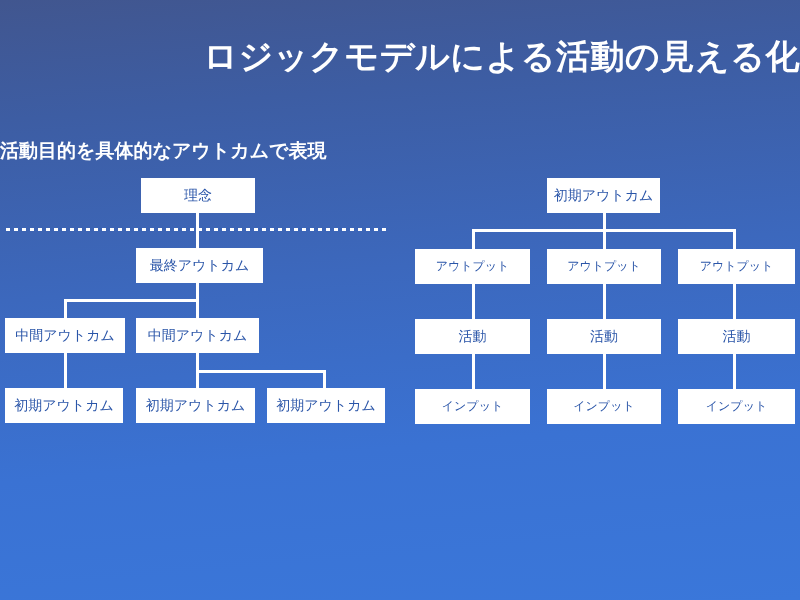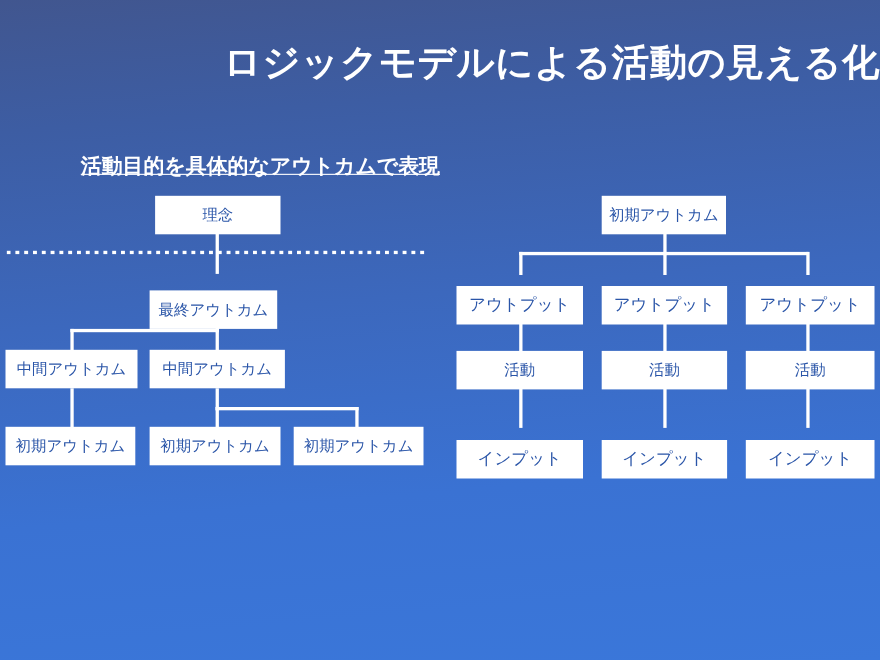--- a/index.html
+++ b/index.html
@@ -34,43 +34,42 @@
     white-space: nowrap;
   }
 
   
   .col-heading {
     position: absolute;
     top: 138px;
     color: #ffffff;
     font-size: 19px;
     font-weight: bold;
-    text-align: right;
+    text-align: left;
     white-space: nowrap;
-    text-decoration: underline;
   }
   #heading-left  { left: 0px;   width: 400px; }
   #heading-right { left: 400px; width: 400px; }
 
   
   .node {
     position: absolute;
     background: #ffffff;
     color: #2a55a8;
     font-size: 14px;
     font-weight: normal;
     display: flex;
     align-items: center;
     justify-content: center;
     height: 35px;
     box-sizing: border-box;
     white-space: nowrap;
     z-index: 3;
   }
-  .node.small { font-size: 15px; margin-top: 11px; }
+  .node.small { font-size: 12px; }
 
   
   .conn {
     position: absolute;
     background: #ffffff;
     z-index: 1;
   }
   .conn.v { width: 3px; }
   .conn.h { height: 3px; }
 
@@ -110,21 +109,21 @@
 
   <div class="conn v" style="left:64px; top:353px; height:36px;"></div>
 
   <div class="conn v" style="left:196px; top:353px; height:20px;"></div>
   <div class="conn h" style="left:196px; top:370px; width:130px;"></div>
   <div class="conn v" style="left:196px; top:370px; height:19px;"></div>
   <div class="conn v" style="left:323px; top:370px; height:19px;"></div>
 
   <div class="node" style="left:141px; top:178px; width:114px;">理念</div>
 
-  <div class="node" style="left:136px; top:248px; width:116px;margin-top:16px;">最終アウトカム</div>
+  <div class="node" style="left:136px; top:248px; width:127px;">最終アウトカム</div>
 
   <div class="node" style="left:5px; top:318px; width:120px;">中間アウトカム</div>
   <div class="node" style="left:136px; top:318px; width:123px;">中間アウトカム</div>
 
   <div class="node" style="left:5px; top:388px; width:118px;">初期アウトカム</div>
   <div class="node" style="left:136px; top:388px; width:119px;">初期アウトカム</div>
   <div class="node" style="left:267px; top:388px; width:118px;">初期アウトカム</div>
 
   <div class="conn v" style="left:603px; top:212px; height:20px;"></div>
   <div class="conn h" style="left:472px; top:229px; width:263px;"></div>

